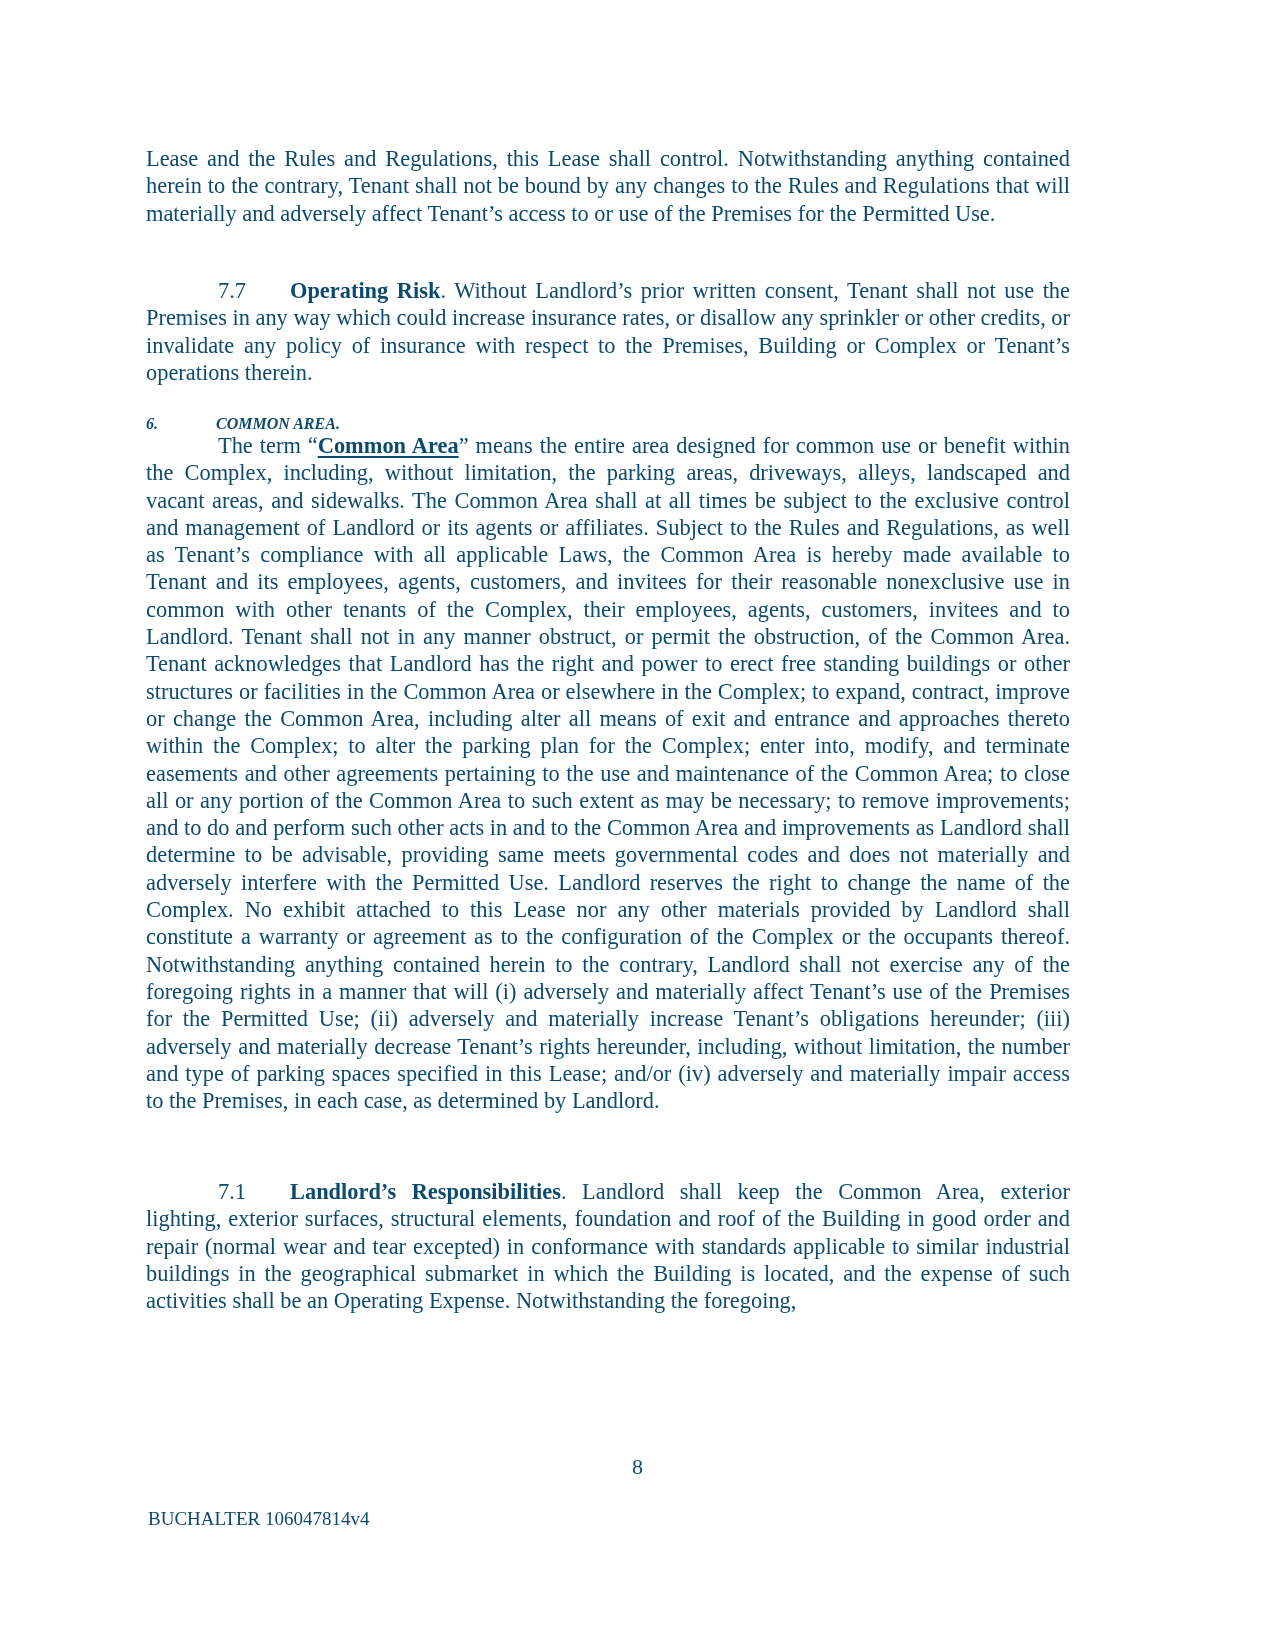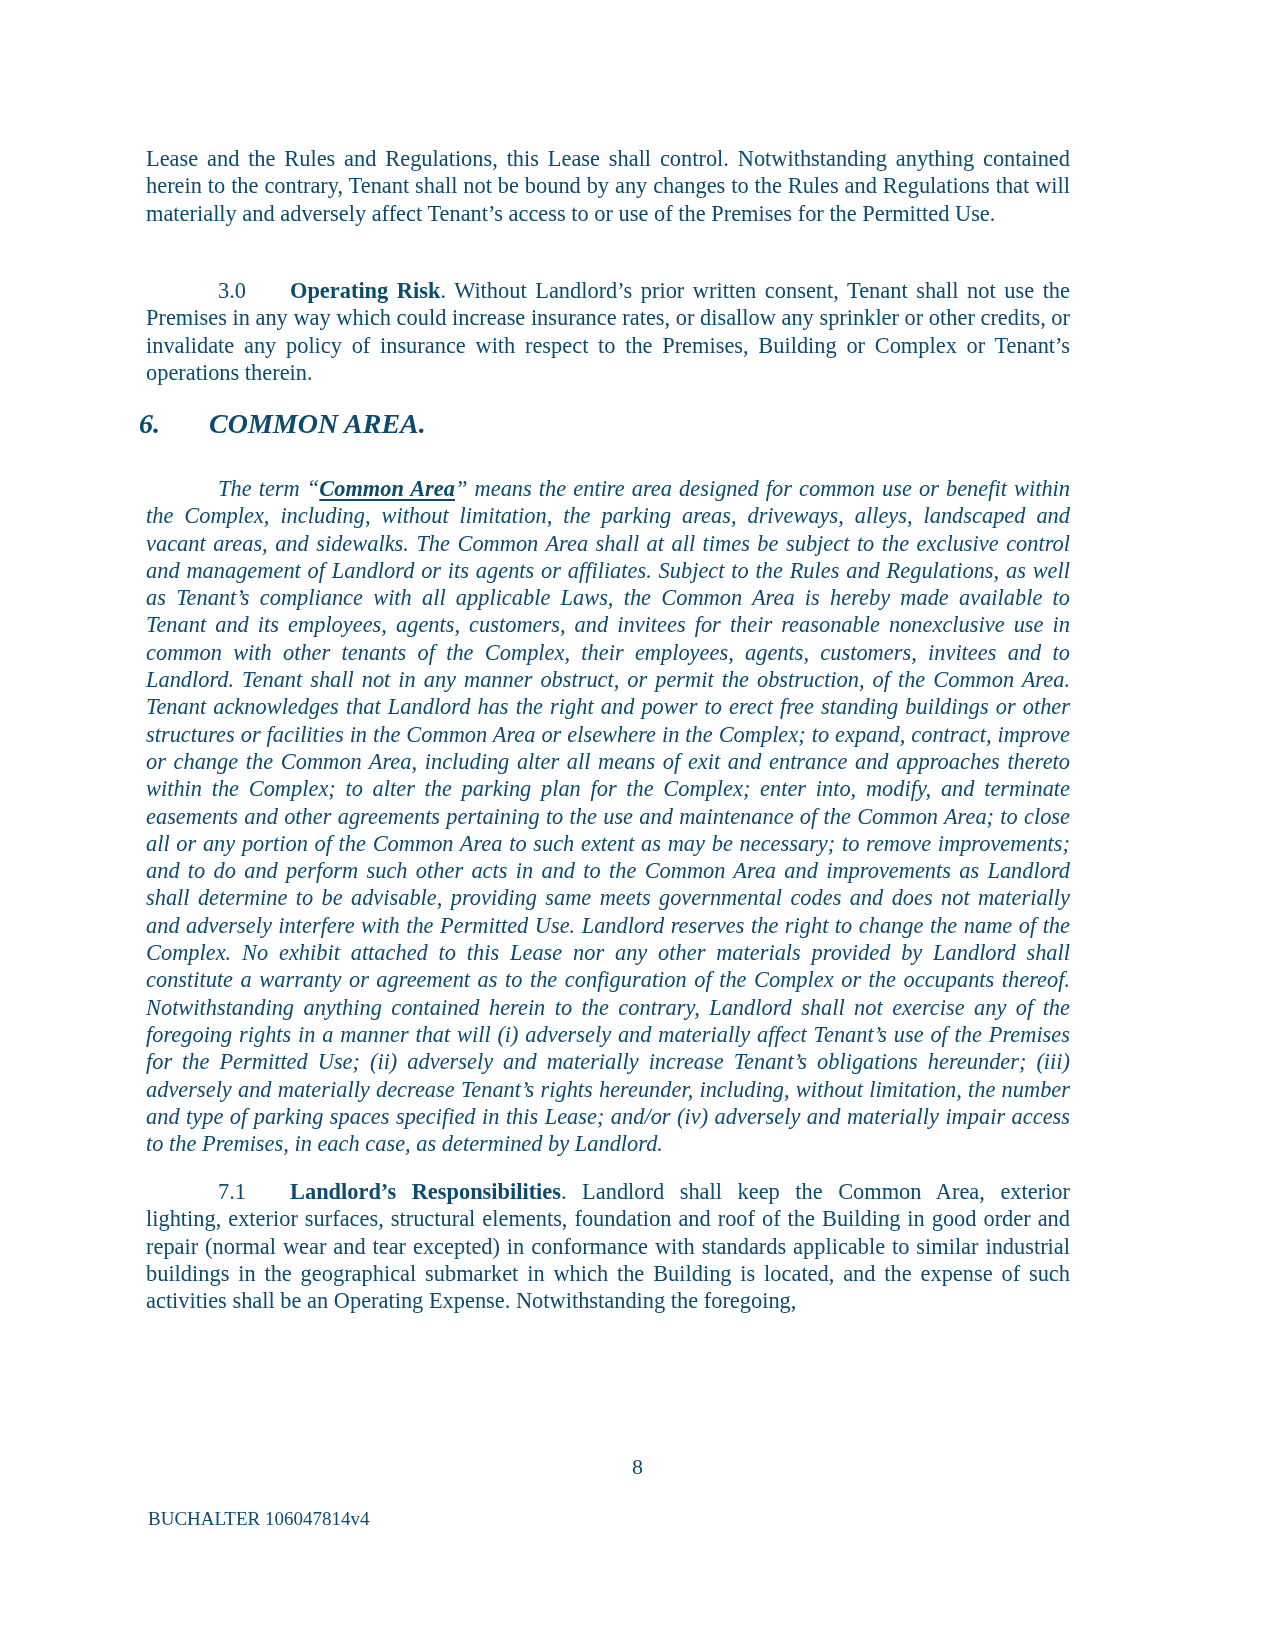--- a/index.html
+++ b/index.html
@@ -13,21 +13,21 @@
     position: absolute; left: 146px; width: 924px;
     font-size: 22.4px; line-height: 27.3px;
     text-align: justify; text-align-last: left;
   }
   .block p { margin: 0; }
   .indent { text-indent: 72px; }
   .num { display: inline-block; width: 72px; text-indent: 0; }
   b { font-weight: bold; }
   .u { text-decoration: underline; text-decoration-thickness: 2px; text-underline-offset: 3px; }
   .heading {
-    position: absolute; left: 139px; font-size: 28px; line-height: 27px;
+    position: absolute; left: 146px; font-size: 16px; line-height: 27px;
     font-weight: bold; font-style: italic; white-space: nowrap;
   }
   .heading .hnum { display: inline-block; width: 70px; }
   .pagenum {
     position: absolute; left: 0; width: 1275px; top: 1454px; text-align: center;
     font-size: 22px; line-height: 26px;
   }
   .footer {
     position: absolute; left: 148px; top: 1510px;
     font-size: 19px; line-height: 18px; white-space: nowrap;
@@ -36,28 +36,28 @@
 </head>
 <body>
 
 <div class="page">
 
   <div class="block" style="top:145px;">
     <p>Lease and the Rules and Regulations, this Lease shall control.  Notwithstanding anything contained herein to the contrary, Tenant shall not be bound by any changes to the Rules and Regulations that will materially and adversely affect Tenant’s access to or use of the Premises for the Permitted Use.</p>
   </div>
 
   <div class="block" style="top:277px;">
-    <p class="indent"><span class="num">3.0</span><b>Operating Risk</b><span>.  Without Landlord’s prior written consent, Tenant shall not use the Premises in any way which could increase insurance rates, or disallow any sprinkler or other credits, or invalidate any policy of insurance with respect to the Premises, Building or Complex or Tenant’s operations therein.</span></p>
+    <p class="indent"><span class="num">7.7</span><b>Operating Risk</b><span>.  Without Landlord’s prior written consent, Tenant shall not use the Premises in any way which could increase insurance rates, or disallow any sprinkler or other credits, or invalidate any policy of insurance with respect to the Premises, Building or Complex or Tenant’s operations therein.</span></p>
   </div>
 
   <div class="heading" style="top:410px;">
     <span class="hnum">6.</span><span>COMMON AREA.</span>
   </div>
 
-  <div class="block" style="top:475px;font-style:italic;">
+  <div class="block" style="top:432px;">
     <p class="indent"><span>The term “</span><b class="u">Common Area</b><span>” means the entire area designed for common use or benefit within the Complex, including, without limitation, the parking areas, driveways, alleys, landscaped and vacant areas, and sidewalks.  The Common Area shall at all times be subject to the exclusive control and management of Landlord or its agents or affiliates.  Subject to the Rules and Regulations, as well as Tenant’s compliance with all applicable Laws, the Common Area is hereby made available to Tenant and its employees, agents, customers, and invitees for their reasonable nonexclusive use in common with other tenants of the Complex, their employees, agents, customers, invitees and to Landlord.  Tenant shall not in any manner obstruct, or permit the obstruction, of the Common Area.  Tenant acknowledges that Landlord has the right and power to erect free standing buildings or other structures or facilities in the Common Area or elsewhere in the Complex; to expand, contract, improve or change the Common Area, including alter all means of exit and entrance and approaches thereto within the Complex; to alter the parking plan for the Complex; enter into, modify, and terminate easements and other agreements pertaining to the use and maintenance of the Common Area; to close all or any portion of the Common Area to such extent as may be necessary; to remove improvements; and to do and perform such other acts in and to the Common Area and improvements as Landlord shall determine to be advisable, providing same meets governmental codes and does not materially and adversely interfere with the Permitted Use.  Landlord reserves the right to change the name of the Complex.  No exhibit attached to this Lease nor any other materials provided by Landlord shall constitute a warranty or agreement as to the configuration of the Complex or the occupants thereof.  Notwithstanding anything contained herein to the contrary, Landlord shall not exercise any of the foregoing rights in a manner that will (i) adversely and materially affect Tenant’s use of the Premises for the Permitted Use; (ii) adversely and materially increase Tenant’s obligations hereunder; (iii) adversely and materially decrease Tenant’s rights hereunder, including, without limitation, the number and type of parking spaces specified in this Lease; and/or (iv) adversely and materially impair access to the Premises, in each case, as determined by Landlord.</span></p>
   </div>
 
 
   <div class="block" style="top:1178px;">
     <p class="indent"><span class="num">7.1</span><b>Landlord’s Responsibilities</b><span>.  Landlord shall keep the Common Area, exterior lighting, exterior surfaces, structural elements, foundation and roof of the Building in good order and repair (normal wear and tear excepted) in conformance with standards applicable to similar industrial buildings in the geographical submarket in which the Building is located, and the expense of such activities shall be an Operating Expense.  Notwithstanding the foregoing,</span></p>
   </div>
 
   <div class="pagenum">8</div>
   <div class="footer">BUCHALTER 106047814v4</div>

